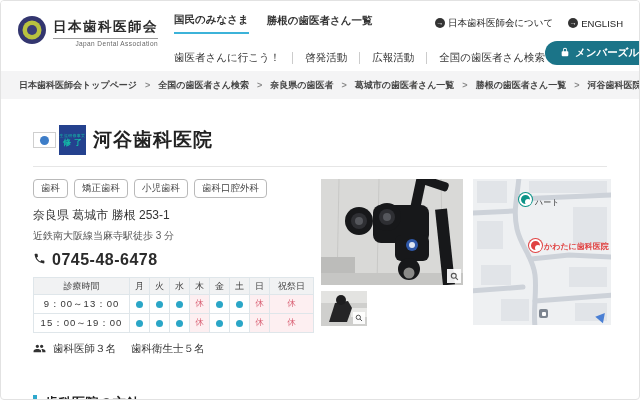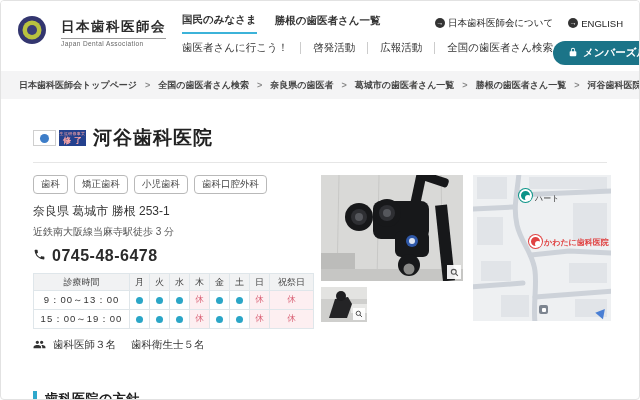--- a/index.html
+++ b/index.html
@@ -6,53 +6,53 @@
   html,body { margin:0; padding:0; }
   body {
     width:640px; height:400px;
     font-family:"Liberation Sans","DejaVu Sans",sans-serif;
     background:#fff; color:#333;
   }
   .page { width:640px; height:400px; border:1px solid #e2e2e2; border-radius:4px; overflow:hidden; background:#fff; position:relative; }
 
   
   .site-header { display:flex; align-items:flex-start; padding:9px 16px 0 16px; height:70px; background:#fff; }
-  .logo { display:flex; align-items:center; gap:14px; margin-top:5px; }
+  .logo { display:flex; align-items:center; gap:6px; margin-top:5px;text-align:right; }
   .logo-text { display:flex; flex-direction:column; }
   .logo-title { font-size:13.5px; font-weight:bold; color:#2b2b2b; letter-spacing:1.5px; white-space:nowrap; }
   .logo-sub { font-size:6.5px; color:#666; border-top:1px solid #9a9a9a; margin-top:2px; padding-top:1px; letter-spacing:.4px; }
   .header-right { flex:1; margin-left:16px; min-width:0; }
   .row1 { display:flex; height:26px; }
   .tabs { display:flex; align-items:center; }
   .tab { font-size:10.5px; font-weight:bold; color:#333; margin-right:18px; padding-bottom:5px; cursor:pointer; white-space:nowrap; }
   .tab.active { border-bottom:2.5px solid #3cb3d9; }
   .search-box { width:104px; height:20px; border:1px solid #e2e2e2; border-radius:11px; background:#fdfdfd; display:flex; align-items:center; padding:0 7px; flex:0 0 auto; }
   .search-box input { border:none; outline:none; background:transparent; width:100%; font-size:8.5px; color:#333; font-family:inherit; }
   .search-box input::placeholder { color:#c2c2c2; }
   .utility { margin-left:auto; display:flex; gap:15px; align-items:center; white-space:nowrap; }
   .util-link { display:flex; align-items:center; font-size:9.5px; color:#222; cursor:pointer; }
   .circ { width:10px; height:10px; background:#333; border-radius:50%; color:#fff; font-size:7px; line-height:10px; text-align:center; margin-right:3px; flex:0 0 auto; }
-  .row2 { display:flex; align-items:flex-start; margin-top:5px; }
+  .row2 { display:flex; align-items:flex-end; margin-top:5px; }
   .main-nav { display:flex; align-items:center; }
   .nav-item { font-size:10.5px; color:#333; cursor:pointer; white-space:nowrap; }
   .nav-sep { width:1px; height:12px; background:#ccc; margin:0 12px; }
   .members-btn { margin-left:auto; margin-right:20px; background:#1b7488; color:#fff; border:none; border-radius:13px; height:24px; padding:0 15px; font-size:10.5px; font-weight:bold; display:flex; align-items:center; gap:5px; cursor:pointer; font-family:inherit; white-space:nowrap; }
 
   
   .breadcrumb { height:28px; background:#f4f4f5; display:flex; align-items:center; padding:0 18px; font-size:9px; color:#444; overflow:hidden; white-space:nowrap;font-weight:bold; }
   .bc-item { cursor:pointer; }
   .bc-item.current { cursor:default; }
   .bc-sep { margin:0 8px; color:#888; }
 
   
   main { padding:0 32px; }
   .title-row { display:flex; align-items:center; margin-top:26px; }
   .badge-emblem { width:23px; height:16px; border:1px solid #cfcfcf; background:#fff; display:flex; align-items:center; justify-content:center; }
   .emblem-dot { width:9px; height:9px; border-radius:50%; background:#3d7dc8; }
-  .badge-cert { width:27px; height:16px; margin-left:3px; background:#24418e; color:#fca5a5; display:flex; flex-direction:column; align-items:center; justify-content:center; line-height:1; }
+  .badge-cert { width:27px; height:30px; margin-left:3px; background:#24418e; color:#14b8a6; display:flex; flex-direction:column; align-items:center; justify-content:center; line-height:1; }
   .bc-small { font-size:4px; letter-spacing:.3px; }
   .bc-large { font-size:8px; font-weight:bold; letter-spacing:3px; margin-top:1px; text-indent:3px; }
   h1.clinic-name { font-size:19px; font-weight:bold; color:#222; margin:0 0 0 7px; letter-spacing:1px; }
   .divider { border:none; border-top:1px solid #e6e6e6; margin:11px 0 12px 0; }
 
   .content { display:flex; gap:10px; }
   .left-col { width:278px; flex:0 0 auto; }
   .tags { display:flex; gap:6px; }
   .tag { border:1px solid #b9b9b9; border-radius:4px; font-size:9.5px; color:#444; padding:2px 7px; white-space:nowrap; }
   .address { font-size:12px; color:#333; margin-top:9px; }

